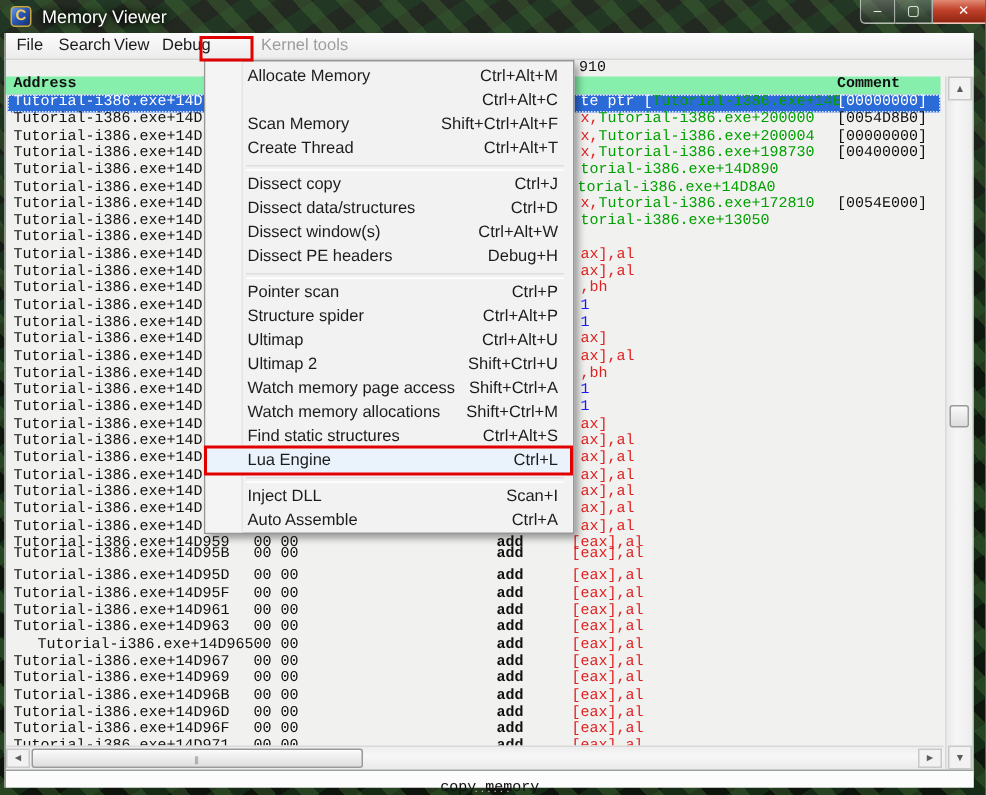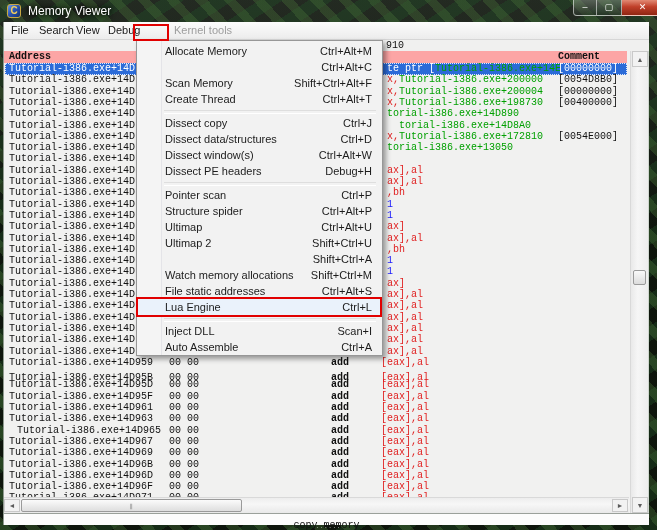--- a/index.html
+++ b/index.html
@@ -30,21 +30,21 @@
   
   #client{position:absolute;left:3px;top:22px;width:646px;height:503px;background:#f1f1f0;
     border-left:1px solid #8f9a8f;border-right:1px solid #cfd6cf;box-sizing:border-box;}
   #menubar{position:absolute;left:0;top:0;width:645px;height:18px;
     background:linear-gradient(#fcfcfc,#ececec);border-bottom:1px solid #d6d6d6;box-sizing:border-box;}
   .mb-item{position:absolute;top:0;height:17px;line-height:17px;padding:0 6px;font-size:11px;color:#1a1a1a;}
   .mb-item.open{background:#ececec;border:1px solid #b9b9b9;height:16px;line-height:15px;box-sizing:border-box;}
   .mb-item.disabled{color:#9d9d9d;}
   #infobar{position:absolute;left:0;top:18px;width:645px;height:11px;background:#f0f0ef;}
   #infobar .txt{position:absolute;left:382px;top:0;font:10px "Liberation Mono",monospace;color:#111;}
-  #dheader{position:absolute;left:0;top:29px;width:623px;height:12px;background:#fca5a5;}
+  #dheader{position:absolute;left:0;top:29px;width:623px;height:12px;background:#86efac;}
   #dheader .h{position:absolute;top:0;font:bold 10px "Liberation Mono",monospace;color:#111;}
   #rows{position:absolute;left:1px;top:41px;width:622px;height:434px;overflow:hidden;background:#f1f1f0;}
   .drow{position:absolute;left:0;width:546px;height:12px;font:10px "Liberation Mono",monospace;color:#111;}
   .drow .selbar{position:absolute;left:0;top:0;width:622px;height:12px;border:1px dotted rgba(255,255,255,.85);box-sizing:border-box;}
   .cell{position:absolute;top:0;white-space:pre;}
   
   .sb-arrow{position:absolute;background:#f2f2f2;border:1px solid #c9c9c9;box-sizing:border-box;
     color:#5c5c5c;font-size:7px;text-align:center;}
   #vscroll{position:absolute;left:626px;top:29px;width:18px;height:462px;
     background:linear-gradient(90deg,#e9e9e9,#f6f6f6 40%,#ededed);border-left:1px solid #d9d9d9;box-sizing:border-box;}
@@ -136,21 +136,21 @@
           <span class="cell" style="left: 382px; color: rgb(224, 32, 32);">x,</span>
           <span class="cell" style="left: 394px; color: rgb(0, 160, 0);">Tutorial-i386.exe+198730</span>
           <span class="cell" style="left: 553px; color: rgb(17, 17, 17);">[00400000]</span>
         </div>
         <div class="drow" style="top: 45.2px;">
           <span class="cell" style="left: 4px; color: rgb(17, 17, 17);">Tutorial-i386.exe+14D</span>
           <span class="cell" style="left: 382px; color: rgb(0, 160, 0);">torial-i386.exe+14D890</span>
         </div>
         <div class="drow" style="top: 56.5px;">
           <span class="cell" style="left: 4px; color: rgb(17, 17, 17);">Tutorial-i386.exe+14D</span>
-          <span class="cell" style="left: 394px; color: rgb(0, 160, 0);">torial-i386.exe+14D8A0</span>
+          <span class="cell" style="left: 380px; color: rgb(0, 160, 0);">torial-i386.exe+14D8A0</span>
         </div>
         <div class="drow" style="top: 67.8px;">
           <span class="cell" style="left: 4px; color: rgb(17, 17, 17);">Tutorial-i386.exe+14D</span>
           <span class="cell" style="left: 382px; color: rgb(224, 32, 32);">x,</span>
           <span class="cell" style="left: 394px; color: rgb(0, 160, 0);">Tutorial-i386.exe+172810</span>
           <span class="cell" style="left: 553px; color: rgb(17, 17, 17);">[0054E000]</span>
         </div>
         <div class="drow" style="top: 79.1px;">
           <span class="cell" style="left: 4px; color: rgb(17, 17, 17);">Tutorial-i386.exe+14D</span>
           <span class="cell" style="left: 382px; color: rgb(0, 160, 0);">torial-i386.exe+13050</span>
@@ -225,21 +225,21 @@
         <div class="drow" style="top: 282.5px;">
           <span class="cell" style="left: 4px; color: rgb(17, 17, 17);">Tutorial-i386.exe+14D</span>
           <span class="cell" style="left: 382px; color: rgb(224, 32, 32);">ax],al</span>
         </div>
         <div class="drow" style="top: 293.8px;">
           <span class="cell" style="left: 4px; color: rgb(17, 17, 17);">Tutorial-i386.exe+14D959</span>
           <span class="cell" style="left: 164px; color: rgb(17, 17, 17);">00 00</span>
           <span class="cell" style="left: 326px; color: rgb(17, 17, 17); font-weight: bold;">add</span>
           <span class="cell" style="left: 376px; color: rgb(224, 32, 32);">[eax],al</span>
         </div>
-        <div class="drow" style="top: 309px; text-align: right;">
+        <div class="drow" style="top: 301px; text-align: right;">
           <span class="cell" style="left: 4px; color: rgb(17, 17, 17);">Tutorial-i386.exe+14D95B</span>
           <span class="cell" style="left: 164px; color: rgb(17, 17, 17);">00 00</span>
           <span class="cell" style="left: 326px; color: rgb(17, 17, 17); font-weight: bold;">add</span>
           <span class="cell" style="left: 376px; color: rgb(224, 32, 32);">[eax],al</span>
         </div>
         <div class="drow" style="top: 316.4px;">
           <span class="cell" style="left: 4px; color: rgb(17, 17, 17);">Tutorial-i386.exe+14D95D</span>
           <span class="cell" style="left: 164px; color: rgb(17, 17, 17);">00 00</span>
           <span class="cell" style="left: 326px; color: rgb(17, 17, 17); font-weight: bold;">add</span>
           <span class="cell" style="left: 376px; color: rgb(224, 32, 32);">[eax],al</span>
@@ -256,21 +256,21 @@
           <span class="cell" style="left: 326px; color: rgb(17, 17, 17); font-weight: bold;">add</span>
           <span class="cell" style="left: 376px; color: rgb(224, 32, 32);">[eax],al</span>
         </div>
         <div class="drow" style="top: 350.3px;">
           <span class="cell" style="left: 4px; color: rgb(17, 17, 17);">Tutorial-i386.exe+14D963</span>
           <span class="cell" style="left: 164px; color: rgb(17, 17, 17);">00 00</span>
           <span class="cell" style="left: 326px; color: rgb(17, 17, 17); font-weight: bold;">add</span>
           <span class="cell" style="left: 376px; color: rgb(224, 32, 32);">[eax],al</span>
         </div>
         <div class="drow" style="top: 361.6px;">
-          <span class="cell" style="left: 12px; color: rgb(17, 17, 17);">Tutorial-i386.exe+14D965</span>
+          <span class="cell" style="left: 20px; color: rgb(17, 17, 17);">Tutorial-i386.exe+14D965</span>
           <span class="cell" style="left: 164px; color: rgb(17, 17, 17);">00 00</span>
           <span class="cell" style="left: 326px; color: rgb(17, 17, 17); font-weight: bold;">add</span>
           <span class="cell" style="left: 376px; color: rgb(224, 32, 32);">[eax],al</span>
         </div>
         <div class="drow" style="top: 372.9px;">
           <span class="cell" style="left: 4px; color: rgb(17, 17, 17);">Tutorial-i386.exe+14D967</span>
           <span class="cell" style="left: 164px; color: rgb(17, 17, 17);">00 00</span>
           <span class="cell" style="left: 326px; color: rgb(17, 17, 17); font-weight: bold;">add</span>
           <span class="cell" style="left: 376px; color: rgb(224, 32, 32);">[eax],al</span>
         </div>
@@ -370,28 +370,29 @@
       </div>
       <div class="mi" style="top: 178px;">
         <span class="lbl">Ultimap</span>
         <span class="sc">Ctrl+Alt+U</span>
       </div>
       <div class="mi" style="top: 194px;">
         <span class="lbl">Ultimap 2</span>
         <span class="sc">Shift+Ctrl+U</span>
       </div>
       <div class="mi" style="top: 210px;">
+        <span class="lbl">Watch memory page access</span>
         <span class="sc">Shift+Ctrl+A</span>
       </div>
       <div class="mi" style="top: 226px;">
         <span class="lbl">Watch memory allocations</span>
         <span class="sc">Shift+Ctrl+M</span>
       </div>
       <div class="mi" style="top: 242px;">
-        <span class="lbl">File static addresses</span>
+        <span class="lbl">Find static structures</span>
         <span class="sc">Ctrl+Alt+S</span>
       </div>
       <div class="mi hl" style="top: 258px;">
         <span class="lbl">Lua Engine</span>
         <span class="sc">Ctrl+L</span>
       </div>
       <div class="msep" style="top: 277px;"></div>
       <div class="mi" style="top: 282px;">
         <span class="lbl">Inject DLL</span>
         <span class="sc">Scan+I</span>

